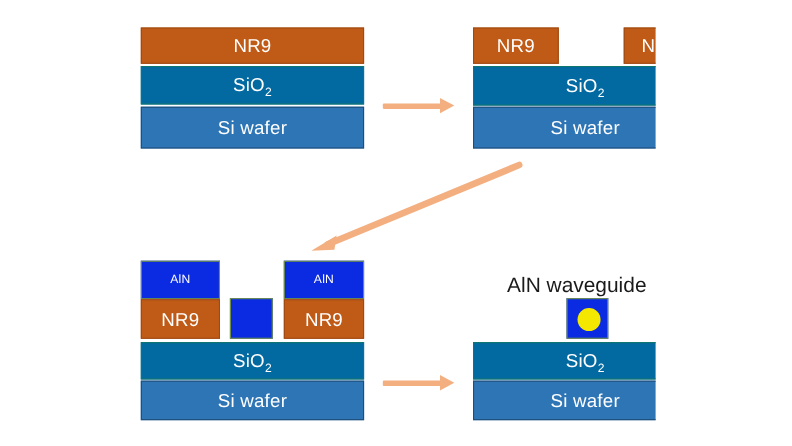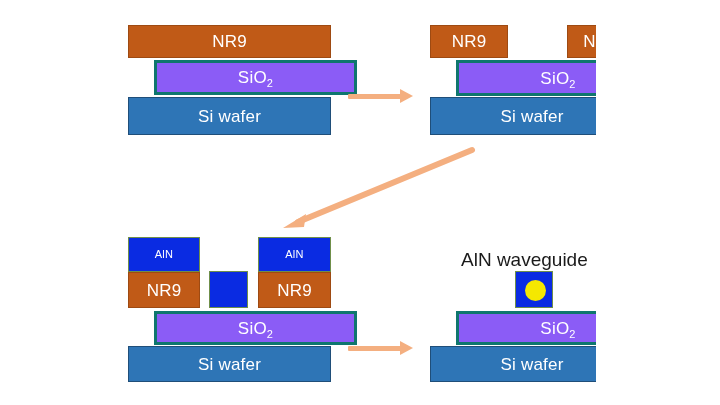--- a/index.html
+++ b/index.html
@@ -31,24 +31,23 @@
     white-space: nowrap;
     line-height: 1;
   }
 
   .layer-nr9 {
     background: #C05A17;
     border: 1px solid #9e4a12;
     font-size: 17px;
   }
   .layer-sio2 {
-    background: #8b5cf6;
-    border: 3px solid #0f766e;
+    background: #0369a1;
+    border: 1px solid #0f766e;
     font-size: 17px;
-    margin-left: 26px;
   }
   .layer-si {
     background: #2E75B6;
     border: 1px solid #1f4e79;
     font-size: 17px;
   }
   .layer-aln {
     background: #0A2BE2;
     border: 1px solid #6f8f4a;
     font-size: 11px;

